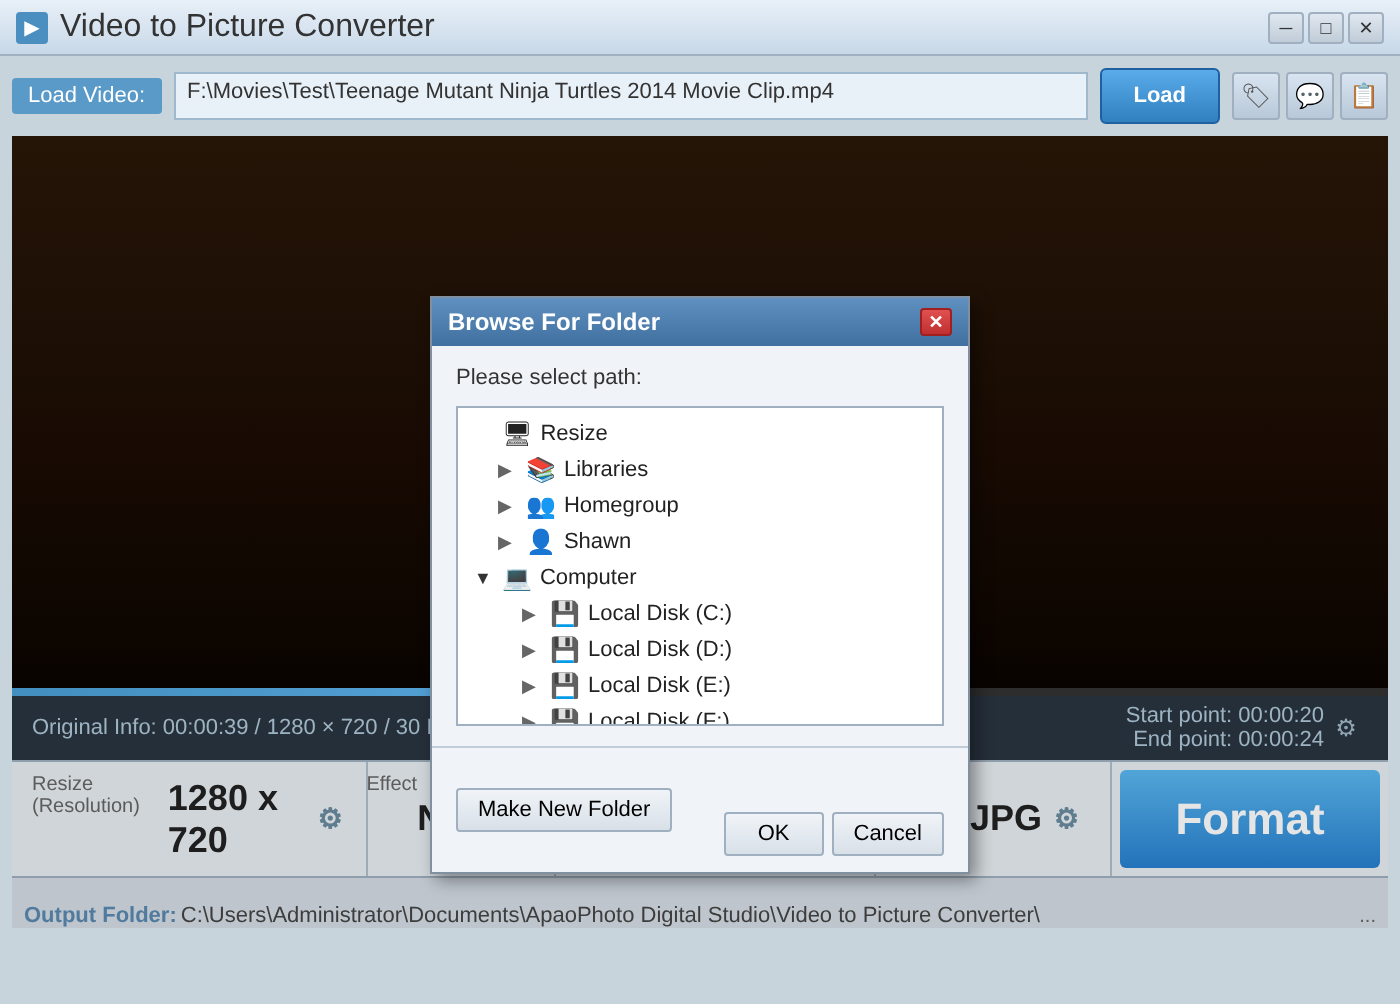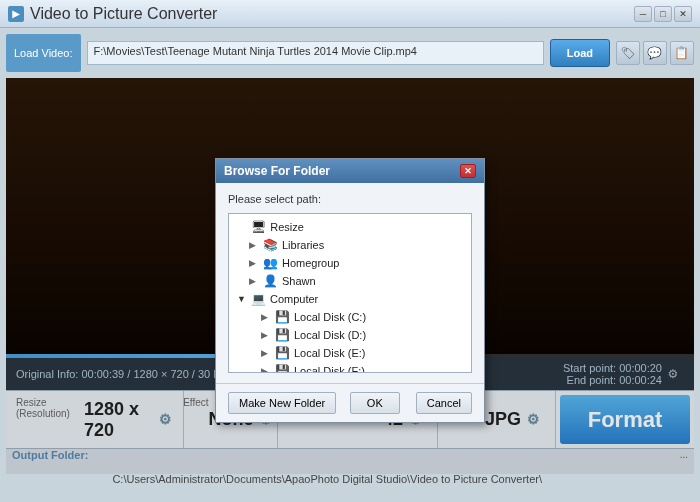--- a/index.html
+++ b/index.html
@@ -70,21 +70,21 @@
     
     .load-bar {
       display: flex;
       align-items: center;
       margin-bottom: 6px;
       gap: 6px;
     }
     .load-label {
       color: #fff;
       background: #5a9ac8;
-      padding: 13px 8px;
+      padding: 3px 8px;
       border-radius: 2px;
       font-size: 11px;
       white-space: nowrap;
       text-align: center;
     }
     .load-path {
       flex: 1;
       background: #e8f0f8;
       border: 1px solid #a0b8cc;
       padding: 3px 6px;
@@ -251,23 +251,23 @@
       margin-left: auto;
       border-radius: 3px;
       margin: 4px;
     }
 
     
     .output-bar {
       background: #d4dce4;
       height: 26px;
       display: flex;
-      align-items: flex-start;
+      align-items: flex-end;
       padding: 0 6px;
-      gap: 24px;
+      gap: 2px;
       border-top: 1px solid #a0b0c0;
     }
     .output-label {
       color: #5a8ab0;
       font-size: 11px;
       font-weight: bold;
       white-space: nowrap;
     }
     .output-path {
       flex: 1;
@@ -369,21 +369,22 @@
     .dialog-new-folder-btn {
       background: linear-gradient(to bottom, #f0f4f8, #d8e0e8);
       border: 1px solid #a0b0c0;
       padding: 4px 10px;
       font-size: 11px;
       cursor: pointer;
       border-radius: 2px;
     }
     .dialog-action-btns {
       display: flex;
-      gap: 16px;
+      gap: 4px;
+      margin-top: 24px;
     }
     .dialog-ok-btn {
       background: linear-gradient(to bottom, #f0f4f8, #d8e0e8);
       border: 1px solid #a0b0c0;
       padding: 4px 16px;
       font-size: 11px;
       cursor: pointer;
       border-radius: 2px;
     }
     .dialog-cancel-btn {

